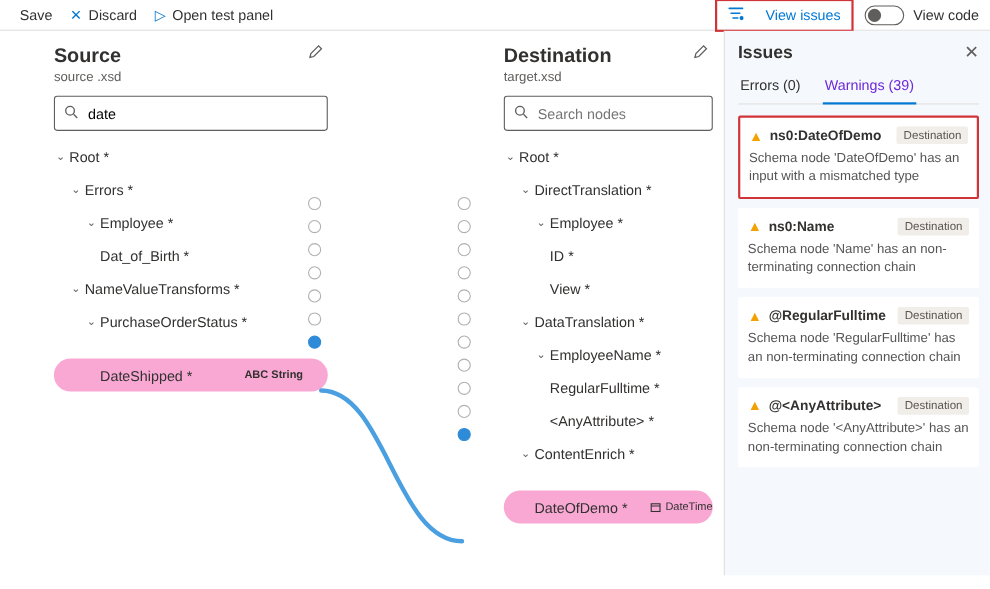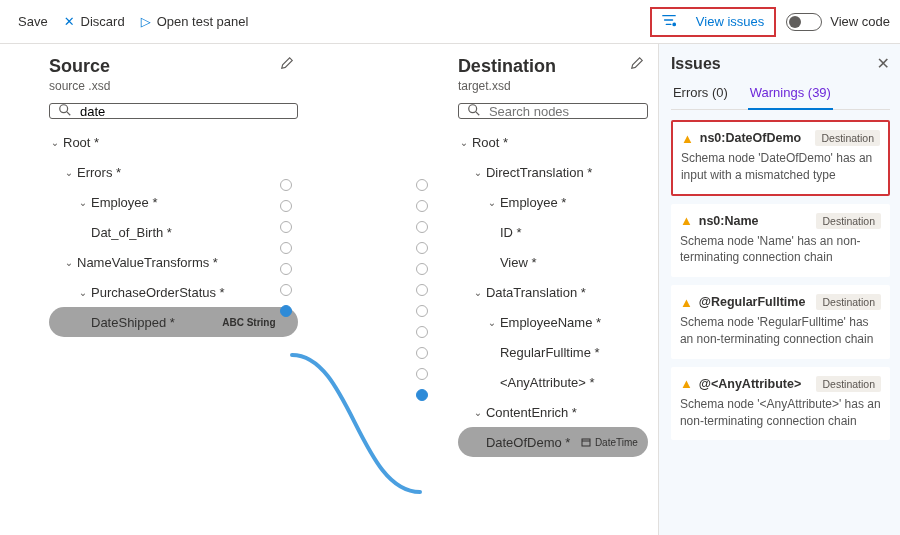--- a/index.html
+++ b/index.html
@@ -1,43 +1,43 @@
 <!DOCTYPE html>
 <html><head>
 <meta charset="utf-8">
 <style>
   * { box-sizing: border-box; }
   html, body { margin:0; padding:0; font-family:"Segoe UI",Arial,sans-serif; font-size:13px; color:#323130; background:#fff; width:900px; height:535px; }
-  .toolbar { display:flex; align-items:center; height:44px; padding:0 10px; border-bottom:1px solid #e1dfdd; }
+  .toolbar { display:flex; align-items:center; height:28px; padding:0 10px; border-bottom:1px solid #e1dfdd; }
   .tb-btn { display:inline-flex; align-items:center; gap:6px; height:30px; padding:0 8px; color:#323130; cursor:pointer; }
   .tb-btn .blue { color:#0078d4; }
   .tb-spacer { flex:1; }
   .view-issues-wrap { display:flex; align-items:center; gap:20px; height:30px; padding:0 10px; color:#0078d4; border:2px solid #d13438; cursor:pointer; }
   .toggle { width:36px; height:18px; border:1px solid #605e5c; border-radius:9px; margin-left:10px; position:relative; }
   .toggle::after { content:""; width:12px; height:12px; background:#605e5c; border-radius:50%; position:absolute; top:2px; left:2px; }
   .toggle-label { margin-left:8px; }
   .body { display:flex; height:495px;padding-left:31px; }
   .col { padding:12px 10px 10px 18px; position:relative; }
   .col.source { width:290px; }
   .col.mid { width:138px; }
   .col.dest { width:218px; }
   .issues-pane { width:254px; background:#f5f9fd; border-left:1px solid #e1dfdd; padding:10px 10px 10px 12px; position:relative; }
   .pane-title { font-size:18px; font-weight:600; margin:0 0 2px 0; }
   .pane-sub { font-size:12px; color:#605e5c; margin:0 0 10px 0; }
   .pencil { position:absolute; top:12px; right:14px; color:#605e5c; cursor:pointer; }
-  .searchbox { display:flex; align-items:center; border:1px solid #605e5c; border-radius:3px; height:16px; padding:0 8px; gap:6px; margin-bottom:8px; }
+  .searchbox { display:flex; align-items:center; border:1px solid #605e5c; border-radius:3px; height:32px; padding:0 8px; gap:6px; margin-bottom:8px; }
   .searchbox input { border:none; outline:none; flex:1; font-size:13px; background:transparent; }
   .searchbox .mag { color:#605e5c; }
   .tree { margin-top:4px; }
   .node { display:flex; align-items:center; height:30px; position:relative; cursor:pointer; }
   .node .chev { width:12px; text-align:center; color:#605e5c; margin-right:2px; font-size:10px; }
   .node .sp { display:inline-block; }
-  .node.selected { background:#a3a3a3; border-radius:15px; }
+  .node.selected { background:#f9a8d4; border-radius:15px;margin-top:19px; }
   .badge { position:absolute; right:22px; font-size:10px; font-weight:600; color:#323130; }
-  .badge2 { position:absolute; right:10px; font-size:10px; color:#323130; display:flex; align-items:center; gap:4px; }
+  .badge2 { position:absolute; right:0; font-size:10px; color:#323130; display:flex; align-items:center; gap:4px; }
   .port-col { position:absolute; top:170px; width:14px; }
   .port-col.col-a { left:280px; }
   .port-col.col-b { left:416px; }
   .port { width:12px; height:12px; border-radius:50%; background:#fff; border:1px solid #b0b0b0; margin:9px 0; }
   .port.filled { background:#2e8bd8; border-color:#2e8bd8; }
   svg.wire { position:absolute; left:280px; top:160px; pointer-events:none; }
   .issues-head { display:flex; align-items:flex-end; justify-content:space-between; margin-bottom:6px; }
   .issues-title { font-size:16px; font-weight:600; }
   .close-x { color:#605e5c; cursor:pointer; font-size:16px; }
   .tabs { display:flex; gap:18px; border-bottom:1px solid #e1dfdd; margin-bottom:10px; }

